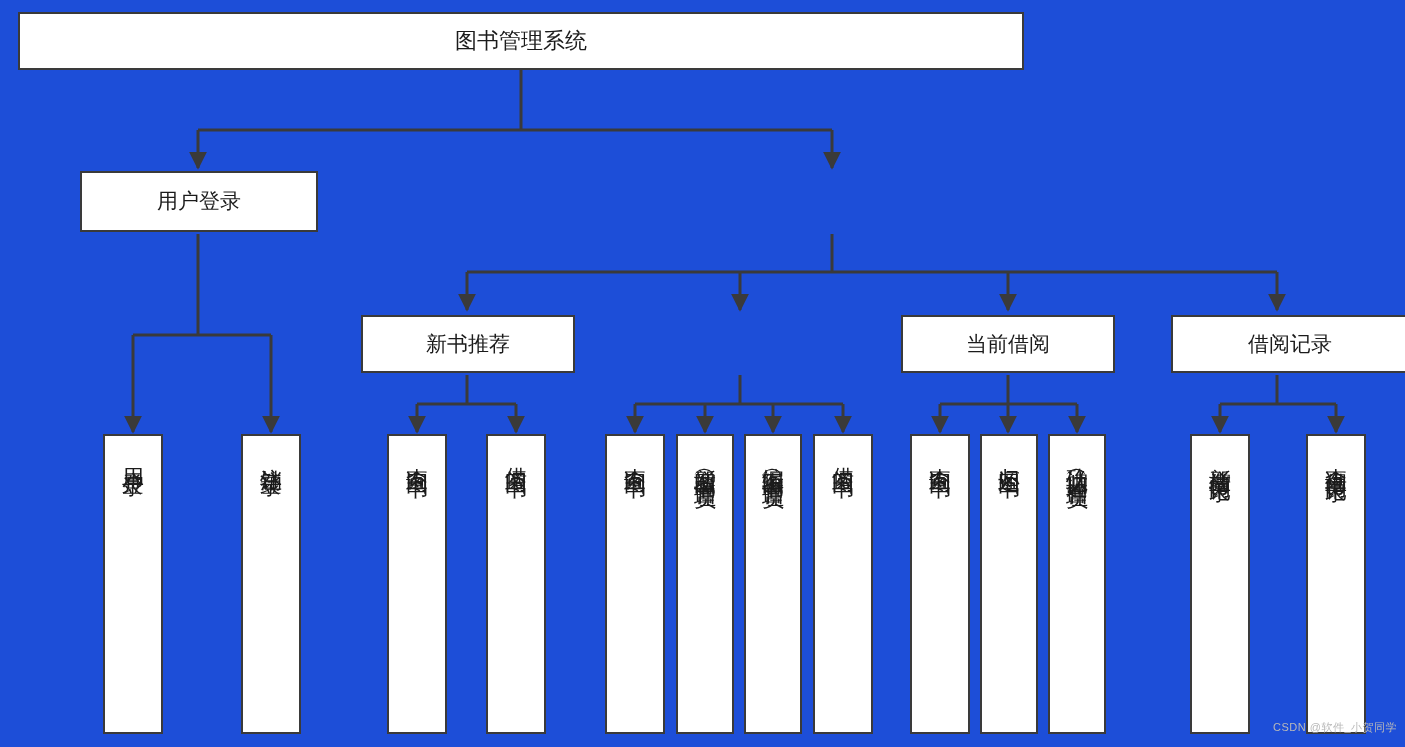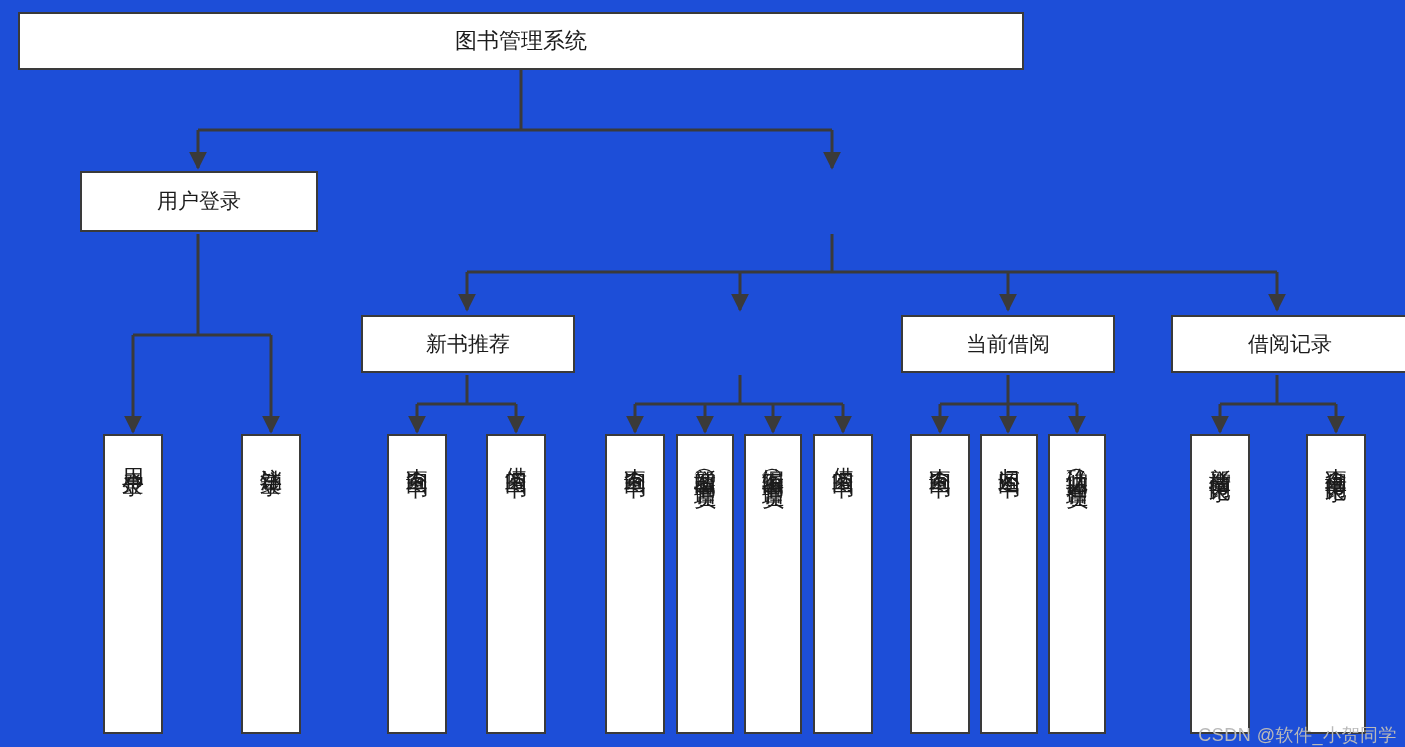--- a/index.html
+++ b/index.html
@@ -60,22 +60,22 @@
     writing-mode: vertical-rl;
     text-orientation: upright;
     font-size: 22px;
     letter-spacing: 3px;
     line-height: 1;
     white-space: nowrap;
   }
   .watermark {
     position: absolute;
     right: 8px;
-    bottom: 0;
-    font-size: 18px;
+    bottom: 12px;
+    font-size: 11px;
     color: #b9b9b9;
     letter-spacing: 0.5px;
     z-index: 5;
     white-space: nowrap;
   }
 </style>
 </head>
 <body>
 
 <div id="canvas">

